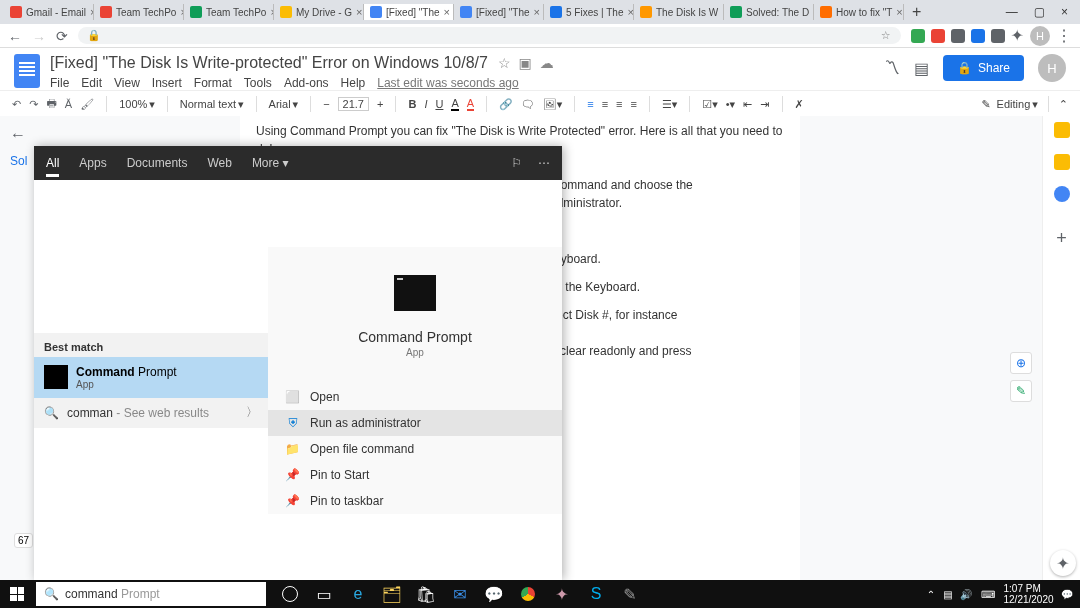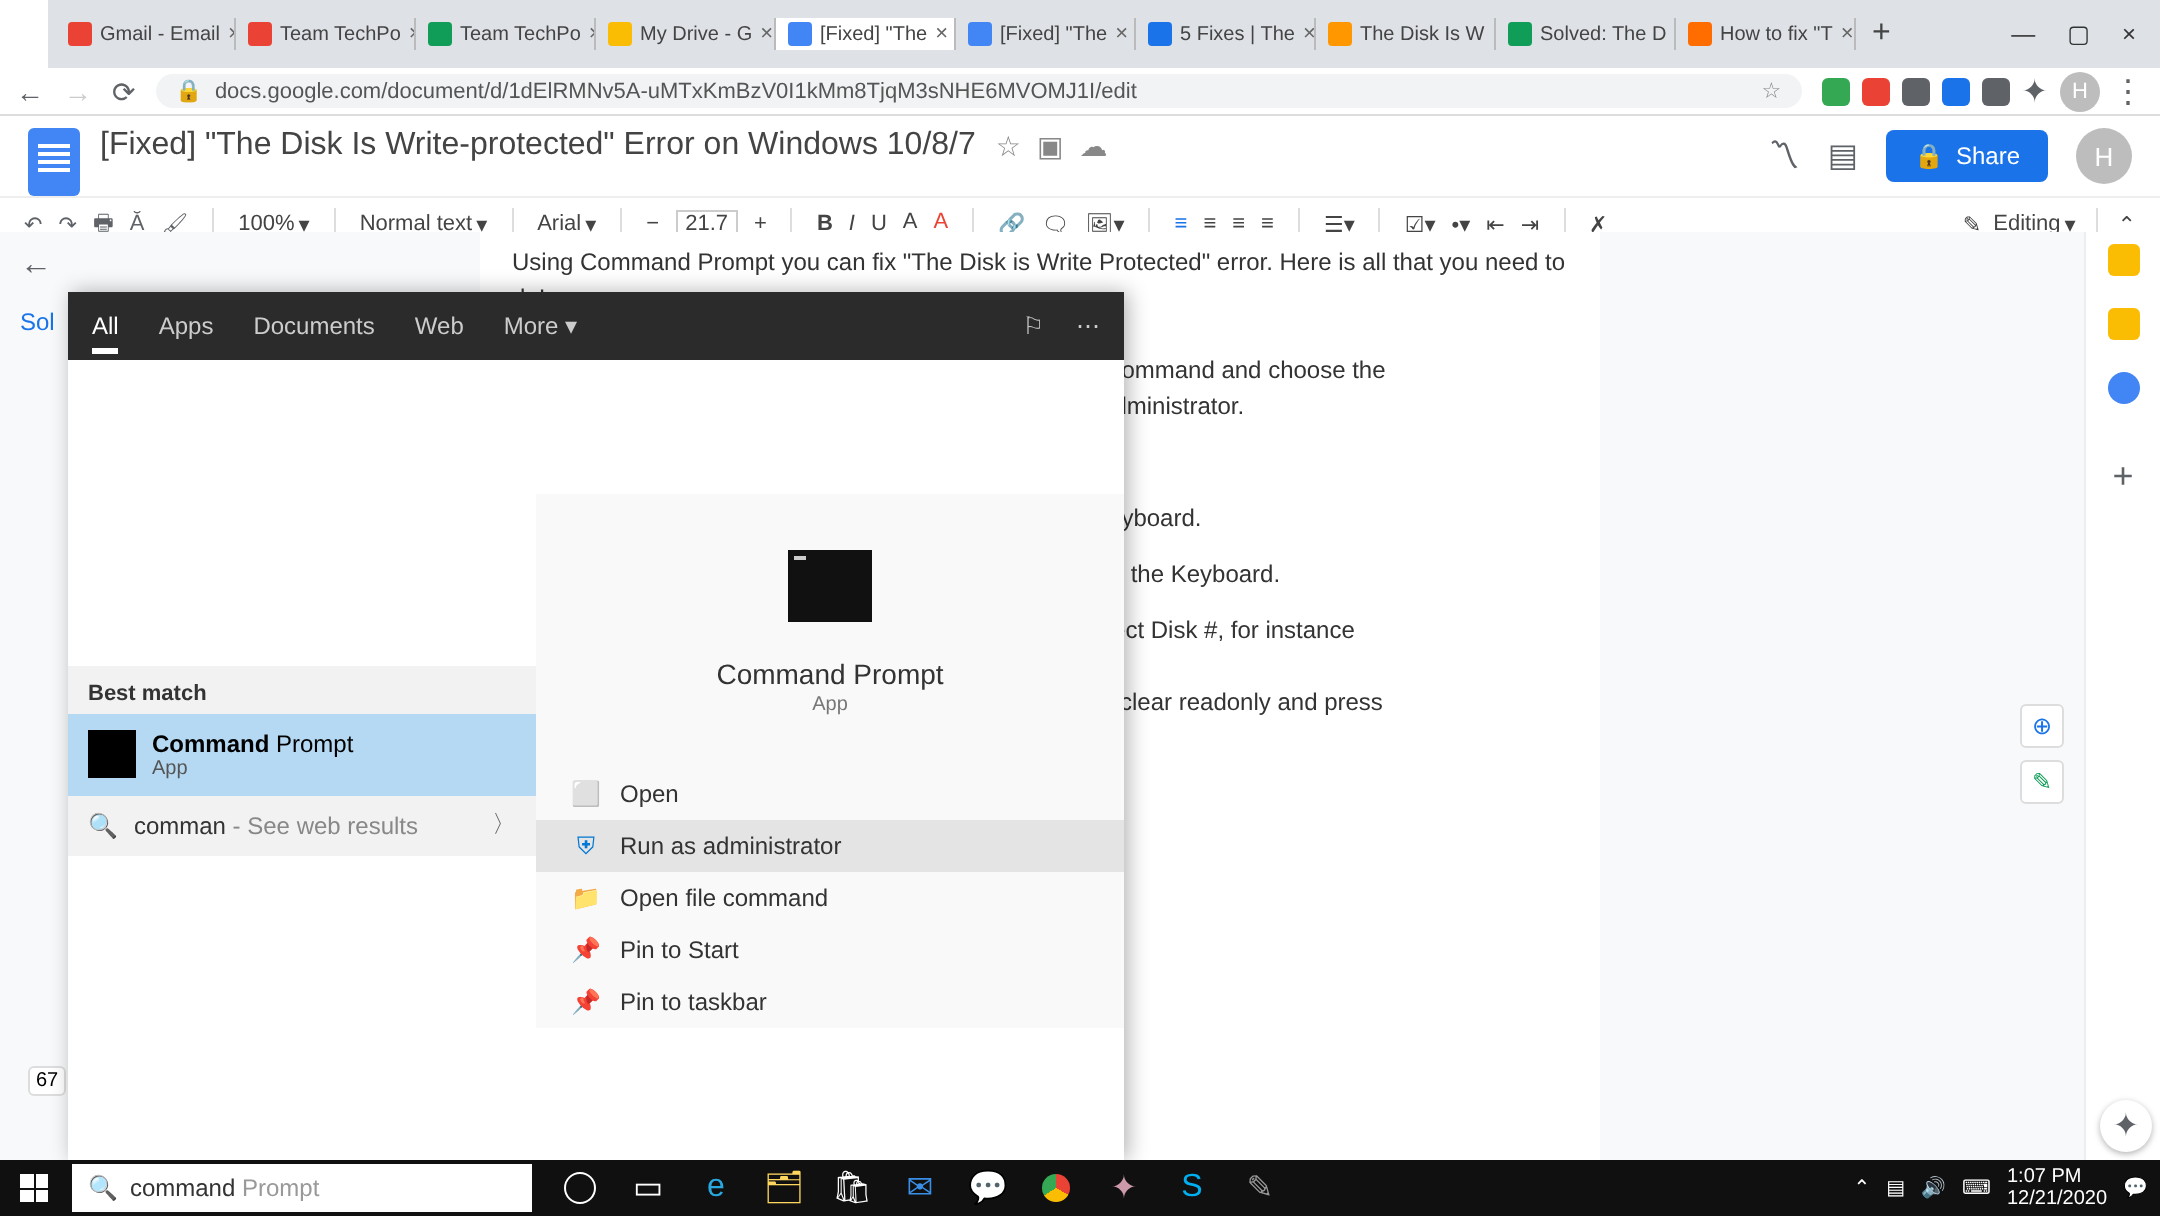--- a/index.html
+++ b/index.html
@@ -1,19 +1,19 @@
 <!DOCTYPE html>
 <html><head>
 <meta charset="utf-8">
 <style>
 * { margin: 0; padding: 0; box-sizing: border-box; font-family: Arial, sans-serif; }
 body { width: 1080px; height: 608px; overflow: hidden; position: relative; background: #fff; }
 
 
-.chrome-tabs { height: 34px; background: #dee1e6; display: flex; align-items: center; padding: 4px 4px; margin-left: 24px; }
+.chrome-tabs { height: 24px; background: #dee1e6; display: flex; align-items: center; padding: 4px 4px; }
 .tab { display: flex; align-items: center; padding: 2px 6px; font-size: 10px; color: #444; border-right: 1px solid #bbb; max-width: 90px; overflow: hidden; white-space: nowrap; }
 .tab-favicon { width: 12px; height: 12px; margin-right: 4px; flex-shrink: 0; border-radius: 2px; }
 .tab-close { margin-left: 4px; color: #666; font-size: 11px; }
 .window-controls { margin-left: auto; display: flex; gap: 16px; padding-right: 8px; color: #333; font-size: 12px; }
 
 
 .addr-bar { height: 24px; background: #fff; display: flex; align-items: center; padding: 0 8px; gap: 10px; border-bottom: 1px solid #ddd; }
 .addr-bar .nav-icon { color: #5f6368; font-size: 14px; }
 .url-field { flex: 1; background: #f1f3f4; border-radius: 12px; padding: 2px 10px; font-size: 11px; color: #555; display: flex; align-items: center; gap: 6px; }
 .addr-right { display: flex; gap: 6px; align-items: center; }
@@ -155,21 +155,20 @@
     <span>×</span>
   </div>
 </div>
 
 <div class="addr-bar">
   <span class="nav-icon">←</span>
   <span class="nav-icon" style="color:#ccc">→</span>
   <span class="nav-icon">⟳</span>
   <div class="url-field">
     <span>🔒</span>
-    <span>docs.google.com/document/d/1dElRMNv5A-uMTxKmBzV0I1kMm8TjqM3sNHE6MVOMJ1I/edit</span>
     <span style="margin-left:auto;color:#888">☆</span>
   </div>
   <div class="addr-right">
     <span class="ext-icon" style="background:#34a853"></span>
     <span class="ext-icon" style="background:#ea4335"></span>
     <span class="ext-icon" style="background:#5f6368"></span>
     <span class="ext-icon" style="background:#1a73e8"></span>
     <span class="ext-icon" style="background:#5f6368"></span>
     <span style="color:#5f6368">✦</span>
     <span class="avatar" style="width:20px;height:20px;font-size:11px">H</span>
@@ -180,20 +179,31 @@
 <div class="docs-header">
   <div class="docs-logo"></div>
   <div class="docs-title-area">
     <div class="docs-title">
       <span>[Fixed] "The Disk Is Write-protected" Error on Windows 10/8/7</span>
       <span class="docs-title-icons">
         <span>☆</span>
         <span>▣</span>
         <span>☁</span>
       </span>
+    </div>
+    <div class="docs-menus">
+      <span>File</span>
+      <span>Edit</span>
+      <span>View</span>
+      <span>Insert</span>
+      <span>Format</span>
+      <span>Tools</span>
+      <span>Add-ons</span>
+      <span>Help</span>
+      <span class="faded">Last edit was seconds ago</span>
     </div>
   </div>
   <div class="docs-header-right">
     <span style="color:#5f6368">〽</span>
     <span style="color:#5f6368">▤</span>
     <div class="share-btn">
       <span>🔒</span>
       <span>Share</span>
     </div>
     <div class="avatar">H</div>

